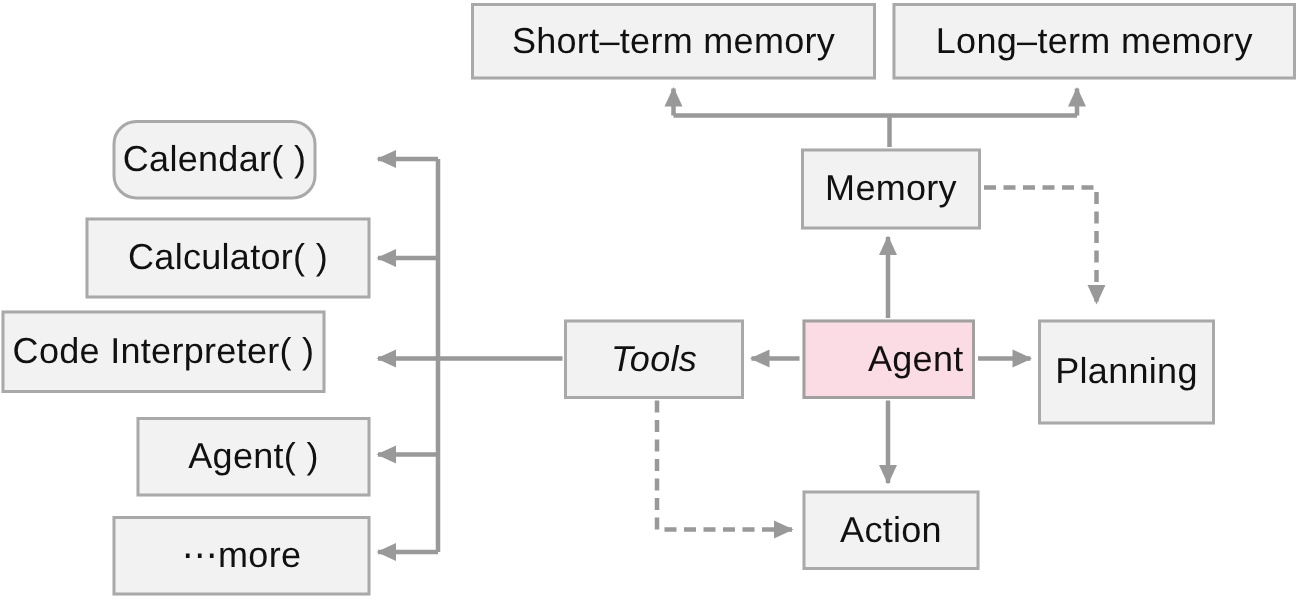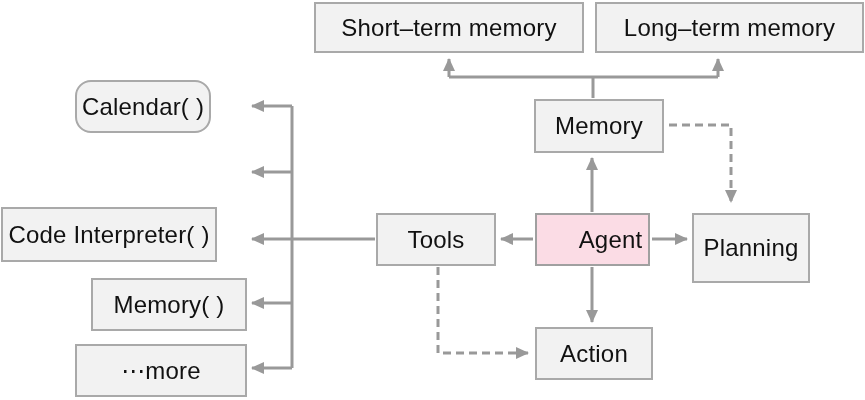--- a/index.html
+++ b/index.html
@@ -74,50 +74,53 @@
   </svg>
 
   <div class="node" style="left:595px; top:2px; width:269px; height:51px;">
     <span>Long–term memory</span>
   </div>
 
   <div class="node" style="left:314px; top:2px; width:270px; height:51px;">
     <span>Short–term memory</span>
   </div>
 
-  <div class="node" style="left:534px; top:99px; width:130px; height:54px;">
+  <div class="node" style="left:534px; top:99px; width:120px; height:54px;">
     <span>Memory</span>
   </div>
 
   <div class="node pink" style="left:535px; top:213px; width:115px; height:53px;">
     <span>Agent</span>
   </div>
 
   <div class="node" style="left:692px; top:213px; width:118px; height:70px;">
     <span>Planning</span>
   </div>
 
-  <div class="node" style="left:376px; top:213px; width:120px; height:53px;">
+  <div class="node" style="left:376px; top:213px; width:120px; height:53px;font-style:italic;">
     <span>Tools</span>
   </div>
 
   <div class="node" style="left:535px; top:327px; width:118px; height:53px;">
     <span>Action</span>
   </div>
 
   <div class="node" style="left:75px; top:80px; width:136px; height:53px;border-radius:16px;">
     <span>Calendar( )</span>
   </div>
 
+  <div class="node" style="left:57px; top:145px; width:190px; height:54px;">
+    <span>Calculator( )</span>
+  </div>
 
   <div class="node" style="left:1px; top:207px; width:216px; height:55px;">
     <span>Code Interpreter( )</span>
   </div>
 
   <div class="node" style="left:91px; top:278px; width:156px; height:53px;">
-    <span>Memory( )</span>
+    <span>Agent( )</span>
   </div>
 
   <div class="node" style="left:75px; top:344px; width:172px; height:53px;">
     <span>⋯more</span>
   </div>
 
 </div>
 
 </body></html>

